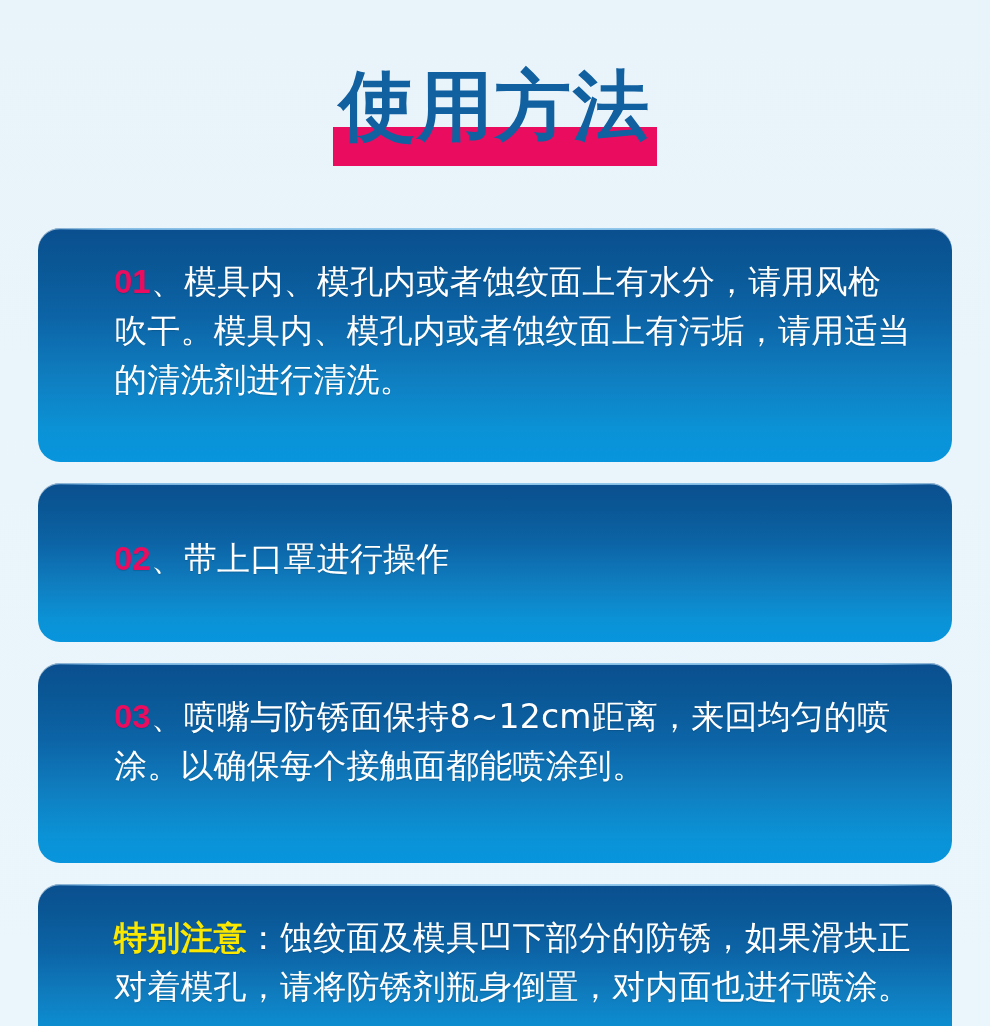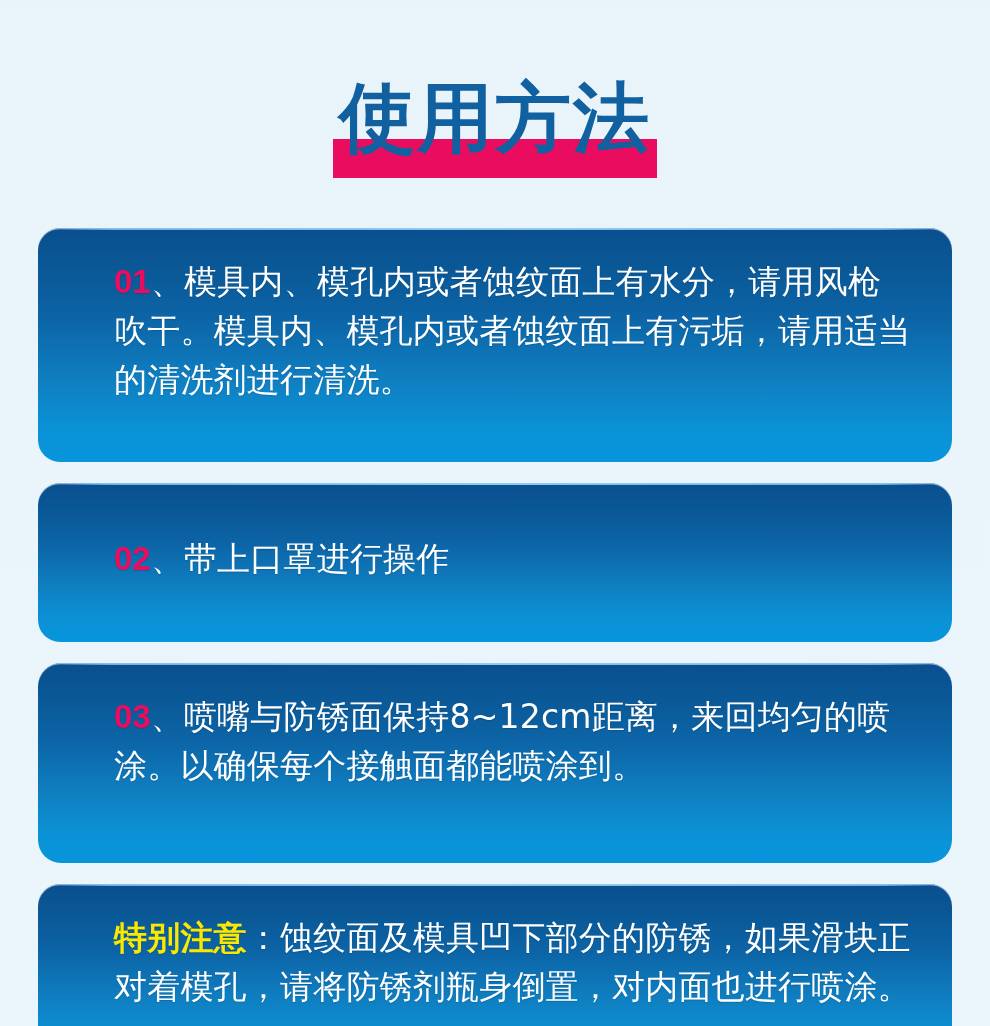--- a/index.html
+++ b/index.html
@@ -22,21 +22,21 @@
     width: 990px;
     height: 1026px;
     position: relative;
     background: linear-gradient(180deg, #e9f3fa 0%, #eaf4fb 40%, #ebf5fc 100%);
   }
 
   
   .title-block {
     position: absolute;
     left: 0;
-    top: 72px;
+    top: 60px;
     width: 990px;
     height: 120px;
     display: flex;
     align-items: flex-start;
     justify-content: center;
   }
 
   .title-inner {
     position: relative;
     display: inline-block;
@@ -132,21 +132,21 @@
     font-weight: 700;
   }
 
   
   .card-01 { min-height: 196px; }
   .card-01 .card-body { padding-bottom: 58px; }
 
   .card-02 { min-height: 155px; }
   .card-02 .card-body { padding-top: 52px; padding-bottom: 58px; }
 
-  .card-03 { min-height: 181px; border-radius: 23px; }
+  .card-03 { min-height: 181px; }
   .card-03 .card-body { padding-bottom: 72px; }
 
   .card-04 { min-height: 177px; }
   .card-04 .card-body { padding-bottom: 42px; }
 </style>
 </head>
 <body>
 
 <div class="page">
 

